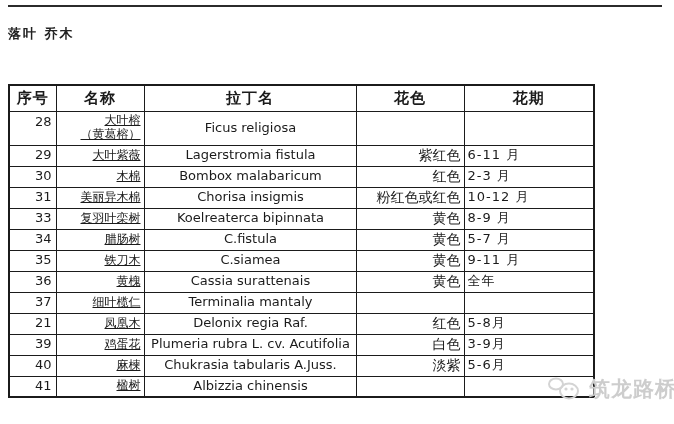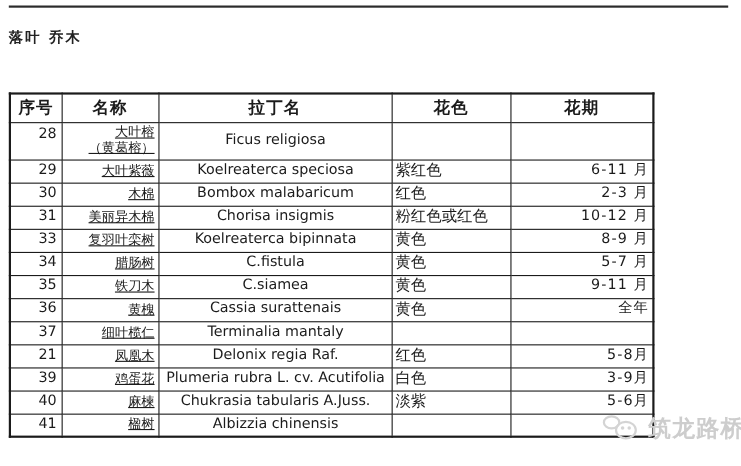--- a/index.html
+++ b/index.html
@@ -39,22 +39,22 @@
   .plant-table tbody tr { height:21px;padding-left:21px; }
   .plant-table tbody tr.tall { height:34px; }
   col.c-no { width:47px; }
   col.c-name { width:88px; }
   col.c-latin { width:212px; }
   col.c-color { width:108px; }
   col.c-period { width:130px; }
   td.col-no { text-align:right; font-size:13px; padding-right:4px; }
   td.col-name { text-align:right; font-size:12px; white-space:pre-line; padding-left:2px;text-decoration:underline; }
   td.col-latin { text-align:center; font-size:13px; padding-left:4px; }
-  td.col-color { text-align:left; font-size:14px; }
-  td.col-period { text-align:right; font-size:13px; letter-spacing:1px; }
+  td.col-color { text-align:right; font-size:14px; }
+  td.col-period { text-align:left; font-size:13px; letter-spacing:1px; }
   tr.tall td.col-no { vertical-align:top; padding-top:3px; }
   .watermark {
     position:absolute; left:544px; top:375px;
     display:flex; align-items:center; gap:5px;
     color:#cdcdcd; font-size:21px; font-weight:bold; letter-spacing:1px;
     white-space:nowrap;
   }
   .watermark svg { display:block; }
 </style>
 </head>
@@ -88,21 +88,21 @@
         <td class="col-no">28</td>
         <td class="col-name">大叶榕
 （黄葛榕）</td>
         <td class="col-latin">Ficus religiosa</td>
         <td class="col-color"></td>
         <td class="col-period"></td>
       </tr>
       <tr>
         <td class="col-no">29</td>
         <td class="col-name">大叶紫薇</td>
-        <td class="col-latin">Koelreaterca speciosa</td>
+        <td class="col-latin">Lagerstromia fistula</td>
         <td class="col-color">紫红色</td>
         <td class="col-period">6-11 月</td>
       </tr>
       <tr>
         <td class="col-no">30</td>
         <td class="col-name">木棉</td>
         <td class="col-latin">Bombox malabaricum</td>
         <td class="col-color">红色</td>
         <td class="col-period">2-3 月</td>
       </tr>

